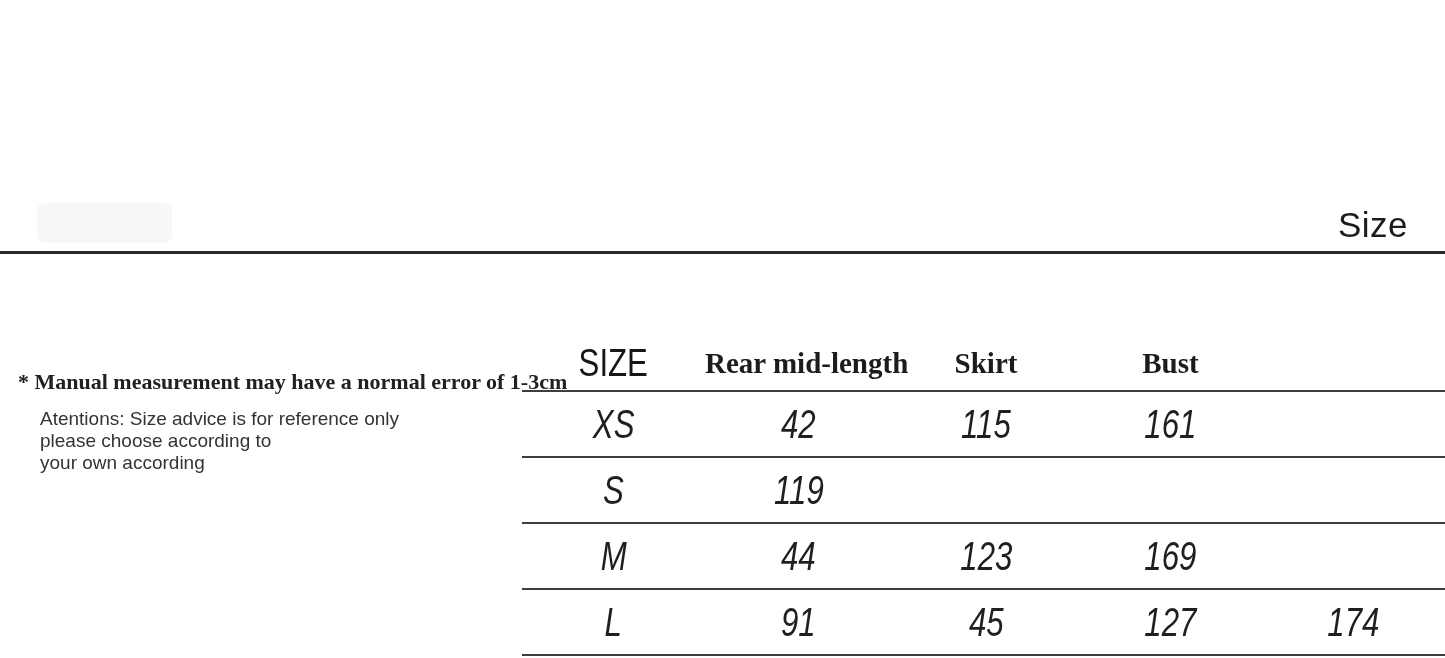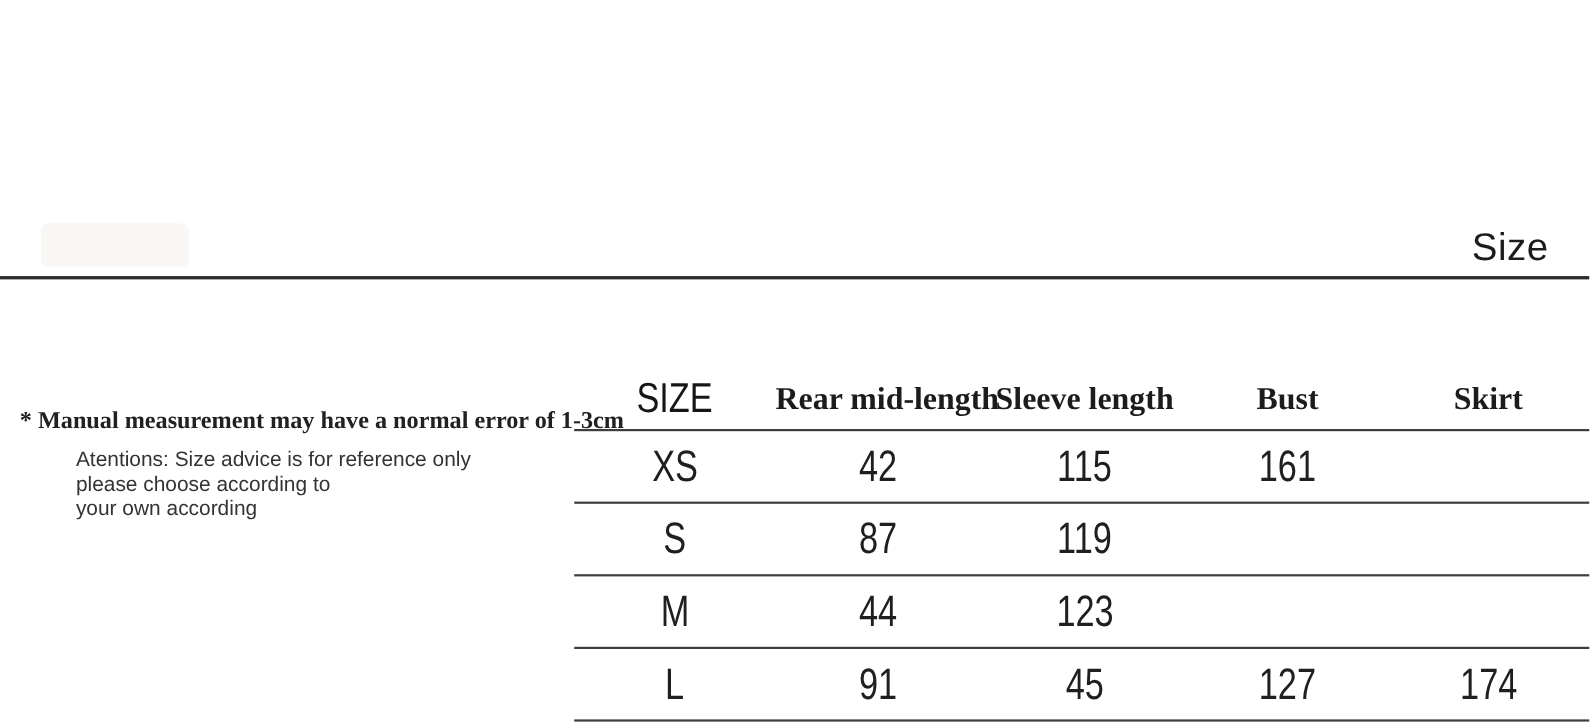--- a/index.html
+++ b/index.html
@@ -60,39 +60,38 @@
     white-space: nowrap;
   }
   .attention {
     position: absolute;
     left: 40px;
     top: 408px;
     font-size: 19px;
     line-height: 22px;
     color: #333333;
     font-weight: 400;
-    margin-left: 29px;
   }
 
   
   .size-table {
     position: absolute;
     left: 522px;
     top: 336px;
     width: 923px;
   }
   .t-header,
   .t-row {
     display: grid;
     grid-template-columns: 183px 187px 188px 181px 184px;
     align-items: center;
     border-bottom: 2px solid #3d3d3d;
   }
   .t-header { height: 54px; }
-  .t-row { height: 64px; }
+  .t-row { height: 64px; font-style: italic; }
   .t-cell {
     text-align: center;
     overflow: visible;
     white-space: nowrap;
   }
   .th-serif {
     font-family: "Liberation Serif", serif;
     font-weight: bold;
     font-size: 29px;
     color: #1c1c1c;
@@ -129,42 +128,41 @@
 <div class="attention">
   <div>Atentions: Size advice is for reference only</div>
   <div>please choose according to</div>
   <div>your own according</div>
 </div>
 
 <div class="size-table">
   <div class="t-header">
     <div class="t-cell"><span class="cond-hdr">SIZE</span></div>
     <div class="t-cell th-serif">Rear mid-length</div>
-    <div class="t-cell th-serif">Sleeve length</div>
+    <div class="t-cell th-serif">Skirt</div>
     <div class="t-cell th-serif">Bust</div>
-    <div class="t-cell th-serif">Skirt</div>
   </div>
 
   <div class="t-row">
     <div class="t-cell"><span class="cond">XS</span></div>
     <div class="t-cell"><span class="cond">42</span></div>
     <div class="t-cell"><span class="cond">115</span></div>
     <div class="t-cell"><span class="cond">161</span></div>
   </div>
 
   <div class="t-row">
     <div class="t-cell"><span class="cond">S</span></div>
-    <div class="t-cell"><span class="cond">87</span></div>
     <div class="t-cell"><span class="cond">119</span></div>
   </div>
 
   <div class="t-row">
     <div class="t-cell"><span class="cond">M</span></div>
     <div class="t-cell"><span class="cond">44</span></div>
     <div class="t-cell"><span class="cond">123</span></div>
+    <div class="t-cell"><span class="cond">169</span></div>
   </div>
 
   <div class="t-row">
     <div class="t-cell"><span class="cond">L</span></div>
     <div class="t-cell"><span class="cond">91</span></div>
     <div class="t-cell"><span class="cond">45</span></div>
     <div class="t-cell"><span class="cond">127</span></div>
     <div class="t-cell"><span class="cond">174</span></div>
   </div>
 </div>

